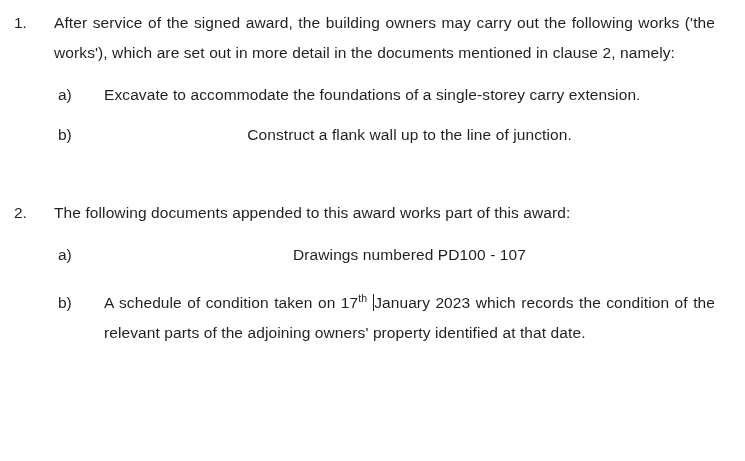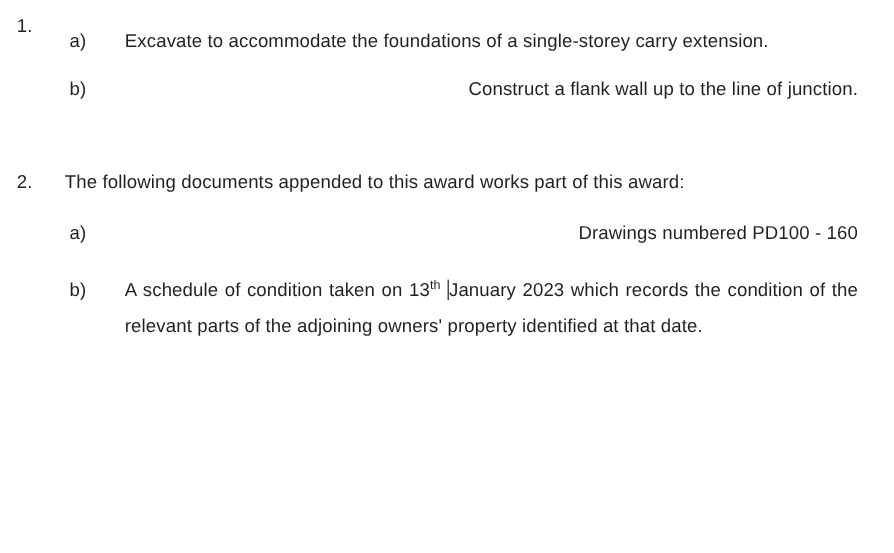--- a/index.html
+++ b/index.html
@@ -70,21 +70,21 @@
   .sub-text {
     flex: 1 1 auto;
     font-size: 15.5px;
     line-height: 30px;
     margin: 0;
     text-align: justify;
     text-justify: inter-word;
     letter-spacing: 0.1px;
   }
   .sub-text.nojustify {
-    text-align: right;
+    text-align: center;
   }
   .clause-2 {
     margin-top: 48px;
   }
   .gap-small {
     height: 8px;
   }
   sup {
     font-size: 10.5px;
     vertical-align: super;
@@ -100,44 +100,45 @@
   }
 </style>
 </head>
 <body>
 
 <div class="page">
 
   <div class="clause">
     <div class="clause-num">1.</div>
     <div class="clause-body">
+      <p class="clause-text">After service of the signed award, the building owners may carry out the following works ('the works'), which are set out in more detail in the documents mentioned in clause 2, namely:</p>
       <div class="sublist">
         <div class="subitem first">
           <div class="sub-letter">a)</div>
           <p class="sub-text">Excavate to accommodate the foundations of a single-storey carry extension.</p>
         </div>
         <div class="subitem">
           <div class="sub-letter">b)</div>
           <p class="sub-text nojustify">Construct a flank wall up to the line of junction.</p>
         </div>
       </div>
     </div>
   </div>
 
   <div class="clause clause-2">
     <div class="clause-num">2.</div>
     <div class="clause-body">
       <p class="clause-text">The following documents appended to this award works part of this award:</p>
       <div class="sublist">
         <div class="subitem first">
           <div class="sub-letter">a)</div>
-          <p class="sub-text nojustify">Drawings numbered PD100 - 160</p>
+          <p class="sub-text nojustify">Drawings numbered PD100 - 107</p>
         </div>
         <div class="gap-small"></div>
         <div class="subitem">
           <div class="sub-letter">b)</div>
-          <p class="sub-text"><span>A schedule of condition taken on 13</span><sup>th</sup> <span class="caret"></span><span>January 2023 which records the condition of the relevant parts of the adjoining owners' property identified at that date.</span></p>
+          <p class="sub-text"><span>A schedule of condition taken on 17</span><sup>th</sup> <span class="caret"></span><span>January 2023 which records the condition of the relevant parts of the adjoining owners' property identified at that date.</span></p>
         </div>
       </div>
     </div>
   </div>
 
 </div>
 
 </body></html>

